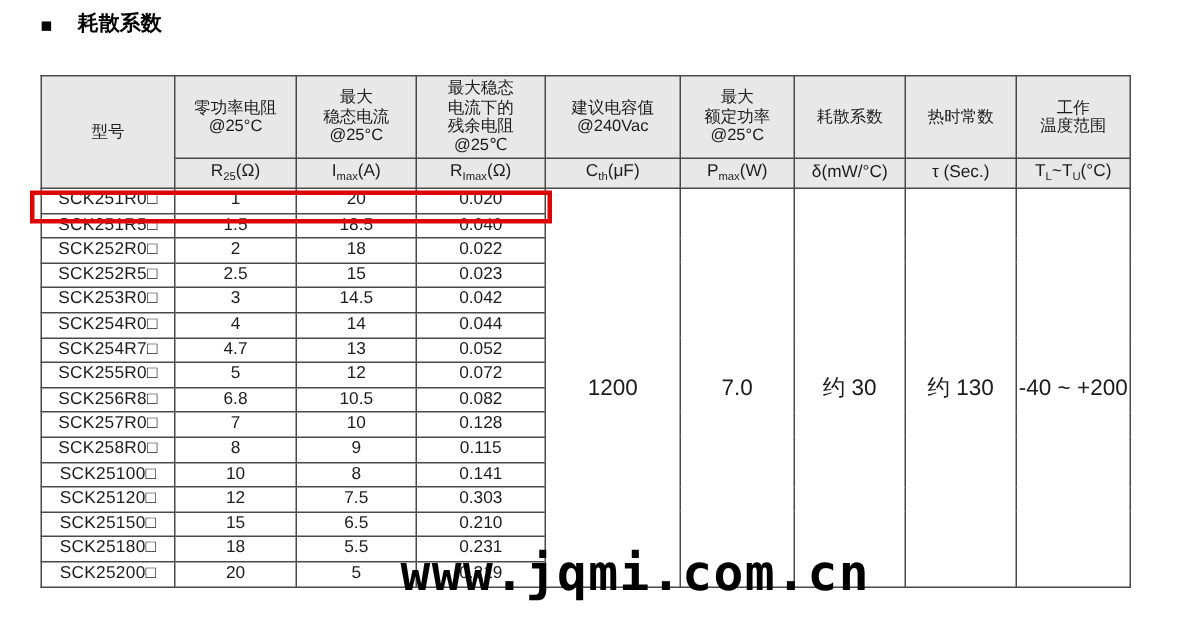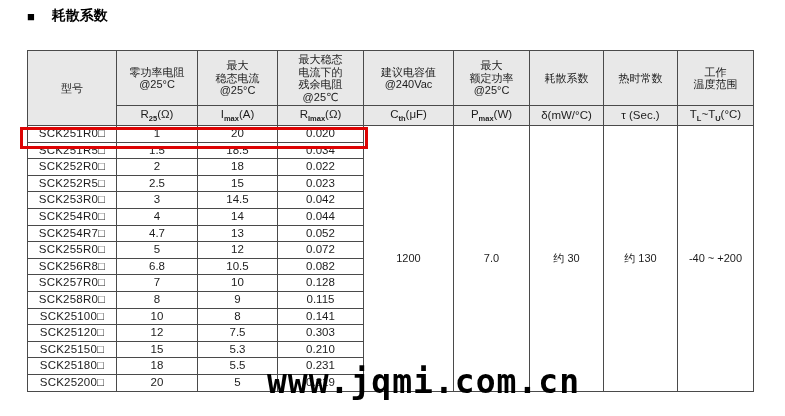--- a/index.html
+++ b/index.html
@@ -33,26 +33,26 @@
     text-align:center;vertical-align:middle;
     padding:0;color:var(--text);
   }
   .spec-table thead th{
     background:var(--header-bg);
     font-weight:normal;
     font-size:11px;line-height:12.5px;
   }
   .spec-table thead tr.hdr th{height:55px;}
   .spec-table thead tr.units th{height:20px;font-size:11.5px;line-height:1;}
-  .spec-table thead tr.units sub{font-size:7.5px;line-height:1;font-weight:bold;}
+  .spec-table thead tr.units sub{font-size:7.5px;line-height:1;}
   .spec-table tbody td{
     height:16.6px;font-size:11.5px;line-height:1;background:#fff;
   }
   .spec-table tbody td.model{letter-spacing:0.2px;}
-  .spec-table tbody td.merged{vertical-align:middle;font-size:11px;}
+  .spec-table tbody td.merged{vertical-align:middle;font-size:15px;}
   .highlight-box{
     position:absolute;left:20px;top:127px;width:348px;height:22px;
     border:3px solid var(--red);
     pointer-events:none;background:transparent;
   }
   .watermark{
     position:absolute;left:267px;top:365px;
     font-family:"DejaVu Sans Mono","Liberation Mono",monospace;
     font-weight:bold;font-size:33px;line-height:1;
     letter-spacing:1px;color:#000;white-space:nowrap;
@@ -112,21 +112,21 @@
           <td class="merged" rowspan="16">1200</td>
           <td class="merged" rowspan="16">7.0</td>
           <td class="merged" rowspan="16">约 30</td>
           <td class="merged" rowspan="16">约 130</td>
           <td class="merged" rowspan="16">-40 ~ +200</td>
         </tr>
         <tr>
           <td class="model">SCK251R5□</td>
           <td>1.5</td>
           <td>18.5</td>
-          <td>0.034</td>
+          <td>0.040</td>
         </tr>
         <tr>
           <td class="model">SCK252R0□</td>
           <td>2</td>
           <td>18</td>
           <td>0.022</td>
         </tr>
         <tr>
           <td class="model">SCK252R5□</td>
           <td>2.5</td>
@@ -183,21 +183,21 @@
         </tr>
         <tr>
           <td class="model">SCK25120□</td>
           <td>12</td>
           <td>7.5</td>
           <td>0.303</td>
         </tr>
         <tr>
           <td class="model">SCK25150□</td>
           <td>15</td>
-          <td>5.3</td>
+          <td>6.5</td>
           <td>0.210</td>
         </tr>
         <tr>
           <td class="model">SCK25180□</td>
           <td>18</td>
           <td>5.5</td>
           <td>0.231</td>
         </tr>
         <tr>
           <td class="model">SCK25200□</td>

